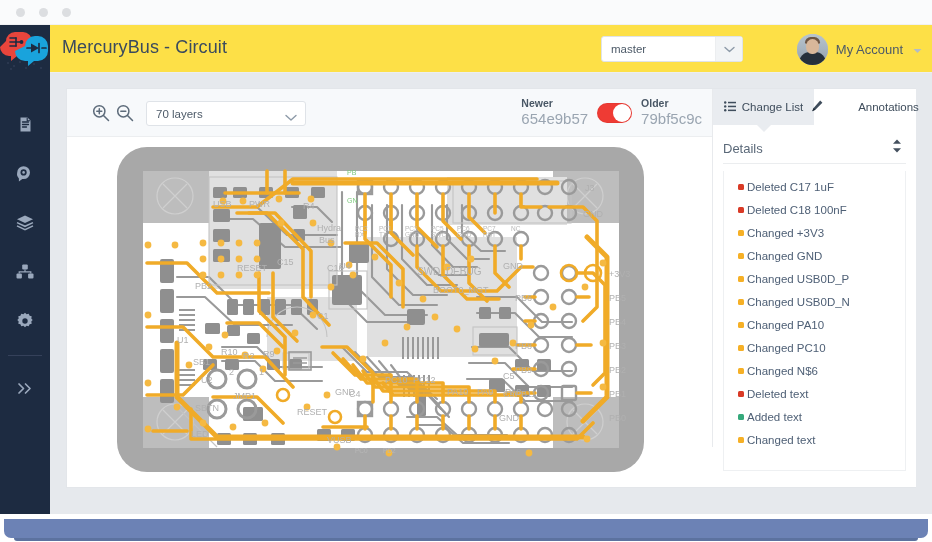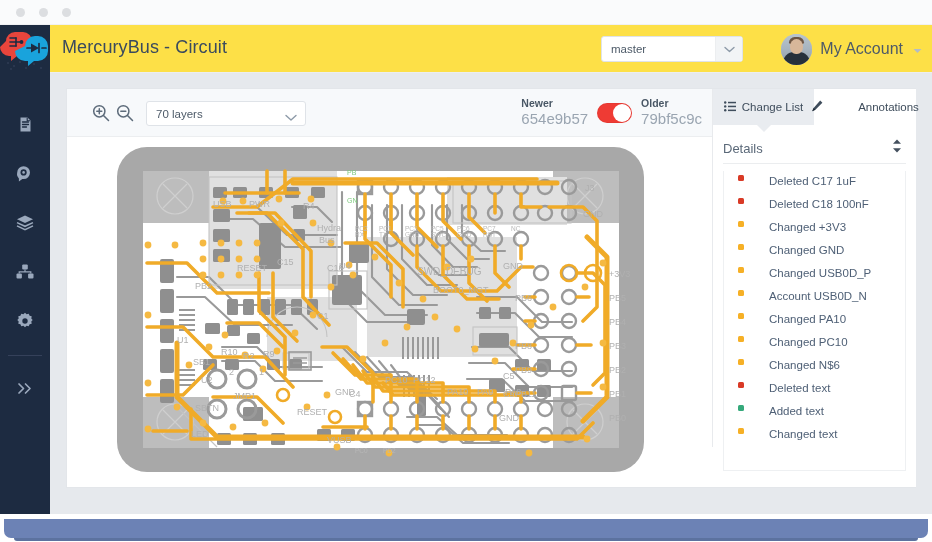--- a/index.html
+++ b/index.html
@@ -116,21 +116,21 @@
   .avatar .hair {
     position: absolute; left: 8px; top: 3px;
     width: 15px; height: 7px; border-radius: 8px 8px 2px 2px;
     background: #6d5543;
   }
   .avatar .body {
     position: absolute; left: 2px; top: 18px;
     width: 27px; height: 16px; border-radius: 11px 11px 0 0;
     background: #26303b;
   }
-  .acct-name { font-size: 16px; color: #4d5a68; }
+  .acct-name { font-size: 13px; color: #4d5a68; }
   .acct-caret { margin-left: 2px; }
 
   
   .body-bg {
     position: absolute; left: 50px; top: 73px;
     width: 882px; height: 447px;
     background: #e6e9ed;
   }
   .content-card {
     position: absolute; left: 66px; top: 88px;
@@ -232,21 +232,21 @@
   .details-label { font-size: 13px; color: #5a6878; }
   .sort-ctl { cursor: pointer; padding-right: 4px; }
 
   .changes {
     position: absolute; left: 10px; top: 82px;
     width: 183px; height: 300px;
     border: 1px solid #eef0f2; border-top: 0;
     padding-top: 4px;
   }
   .change-row {
-    height: 23px; display: flex; align-items: flex-start; gap: 25px;
+    height: 23px; display: flex; align-items: center; gap: 3px;
     padding-left: 14px; cursor: pointer;
   }
   .bullet { width: 6px; height: 6px; border-radius: 1.5px; flex: none; }
   .change-text { font-size: 11.5px; color: #4f6076; }
 </style>
 </head>
 <body>
 
 <div class="app">
 
@@ -920,21 +920,21 @@
           <div class="change-row">
             <span class="bullet" style="background: rgb(246, 176, 38);"></span>
             <span class="change-text">Changed GND</span>
           </div>
           <div class="change-row">
             <span class="bullet" style="background: rgb(246, 176, 38);"></span>
             <span class="change-text">Changed USB0D_P</span>
           </div>
           <div class="change-row">
             <span class="bullet" style="background: rgb(246, 176, 38);"></span>
-            <span class="change-text">Account USB0D_N</span>
+            <span class="change-text">Changed USB0D_N</span>
           </div>
           <div class="change-row">
             <span class="bullet" style="background: rgb(246, 176, 38);"></span>
             <span class="change-text">Changed PA10</span>
           </div>
           <div class="change-row">
             <span class="bullet" style="background: rgb(246, 176, 38);"></span>
             <span class="change-text">Changed PC10</span>
           </div>
           <div class="change-row">

